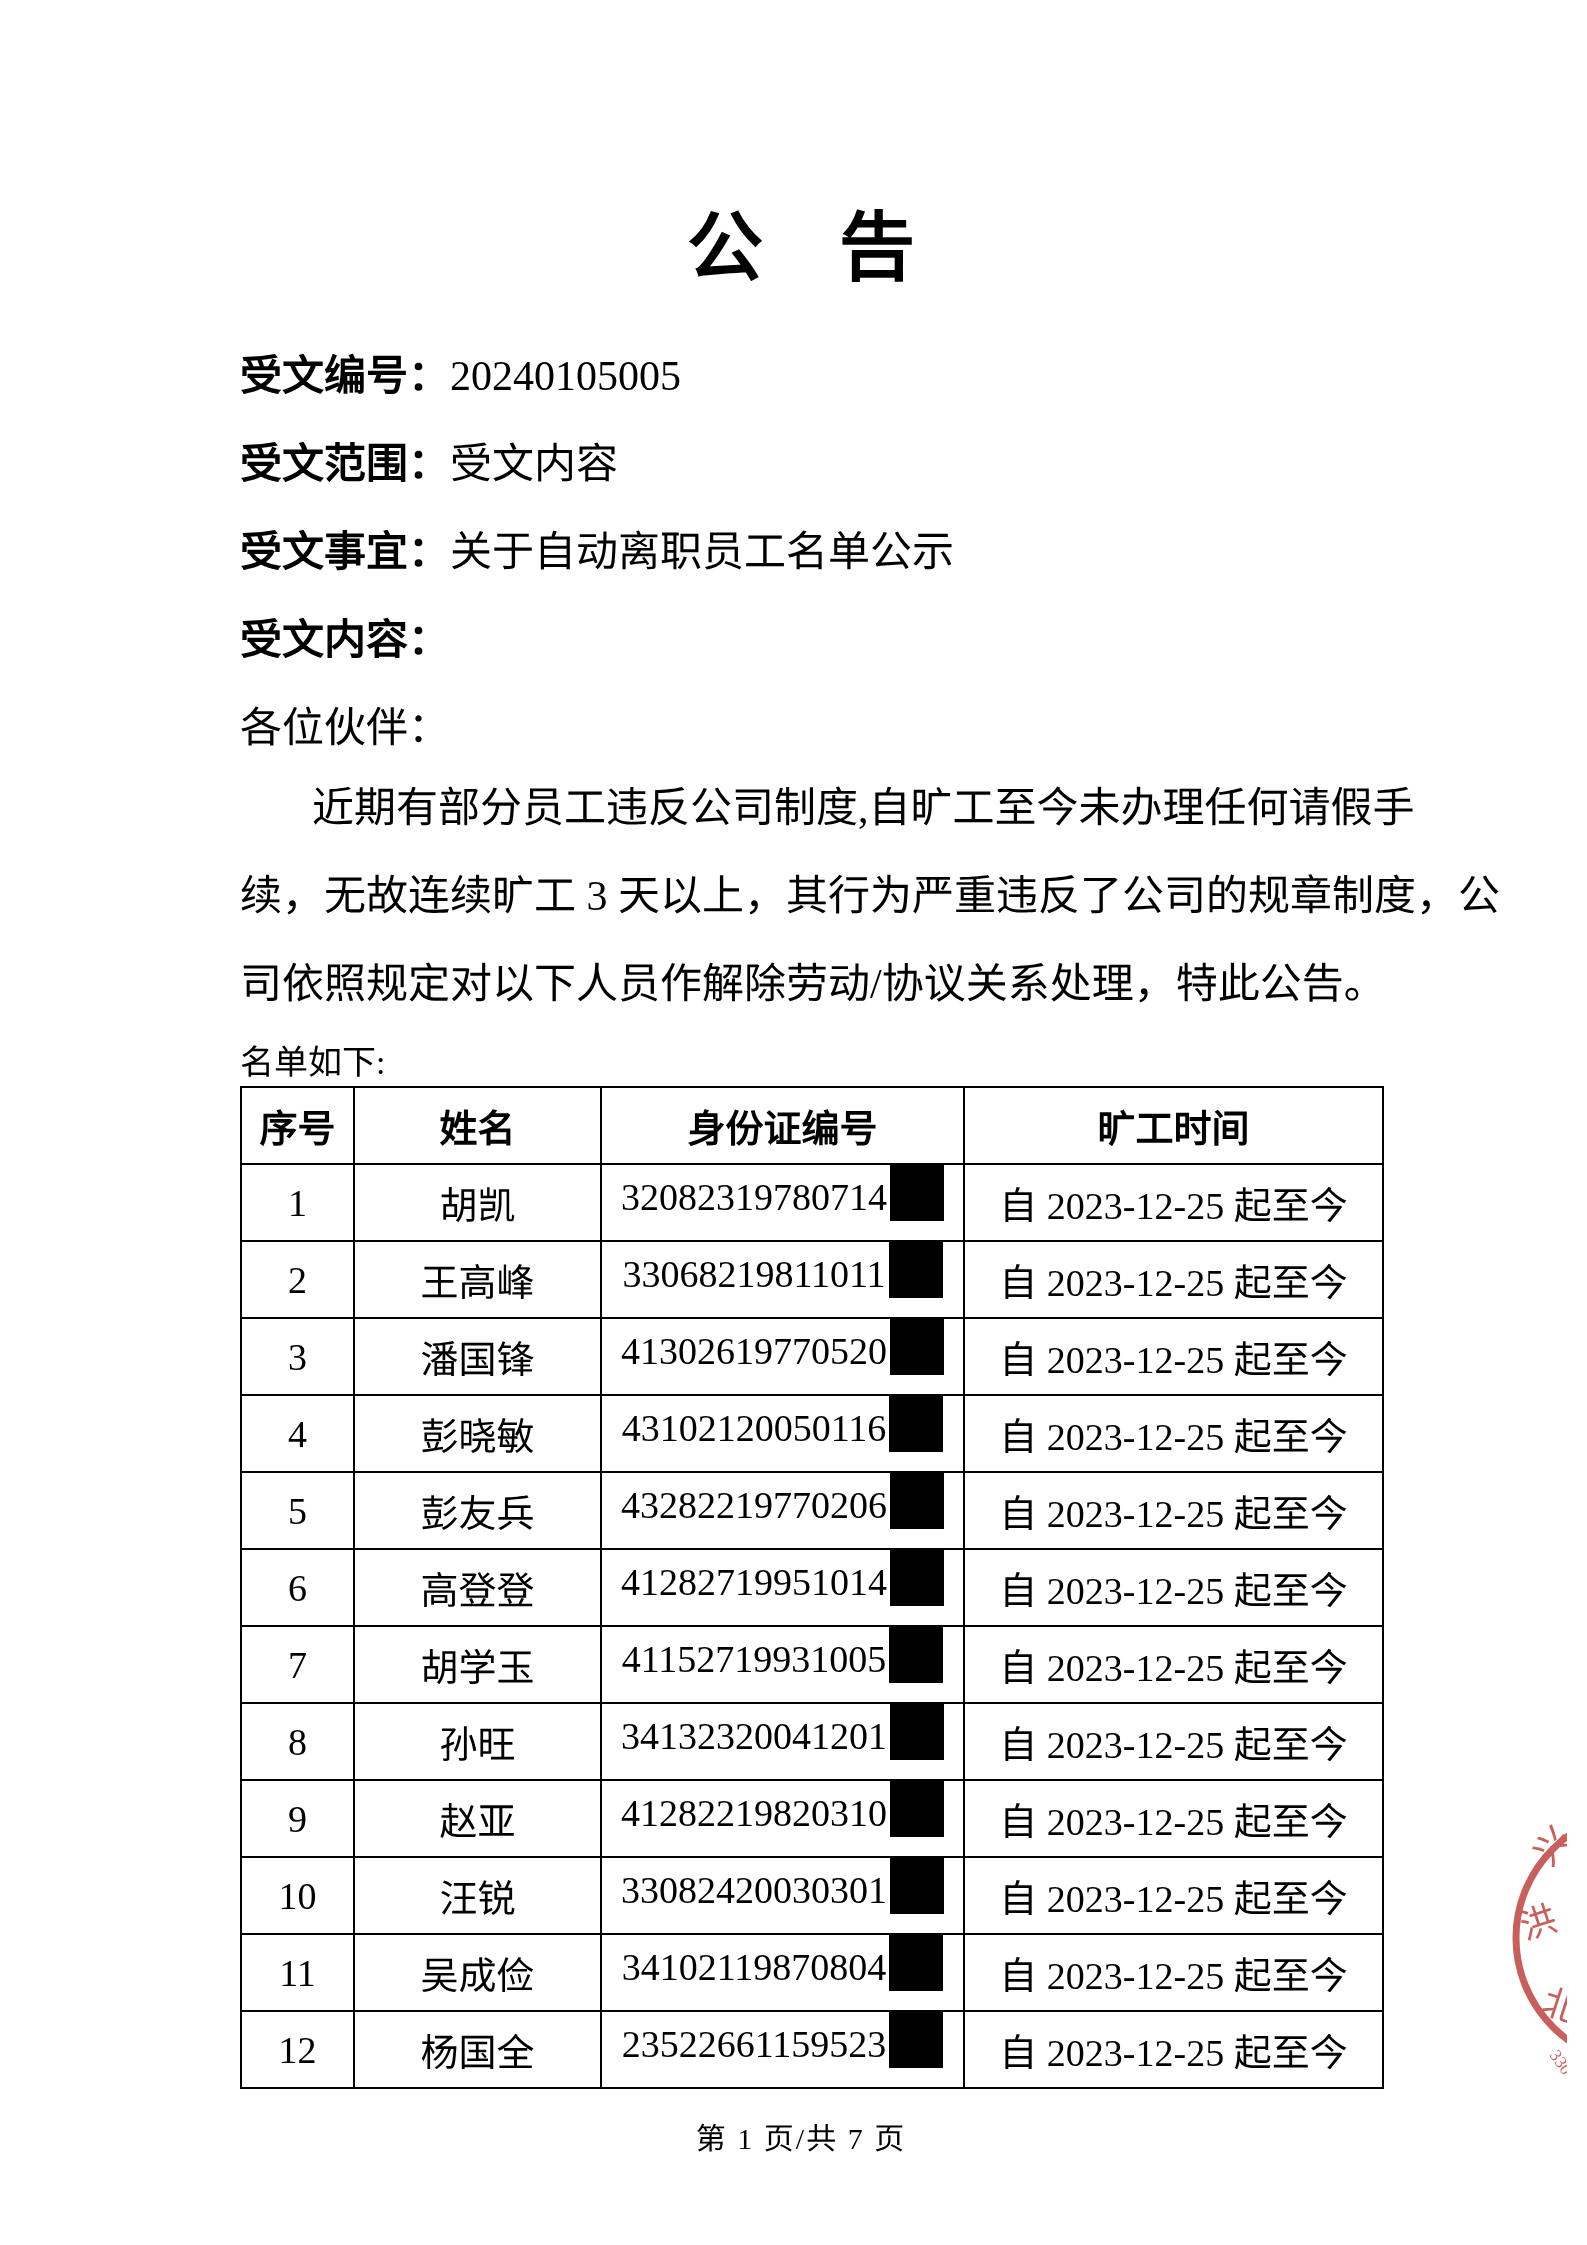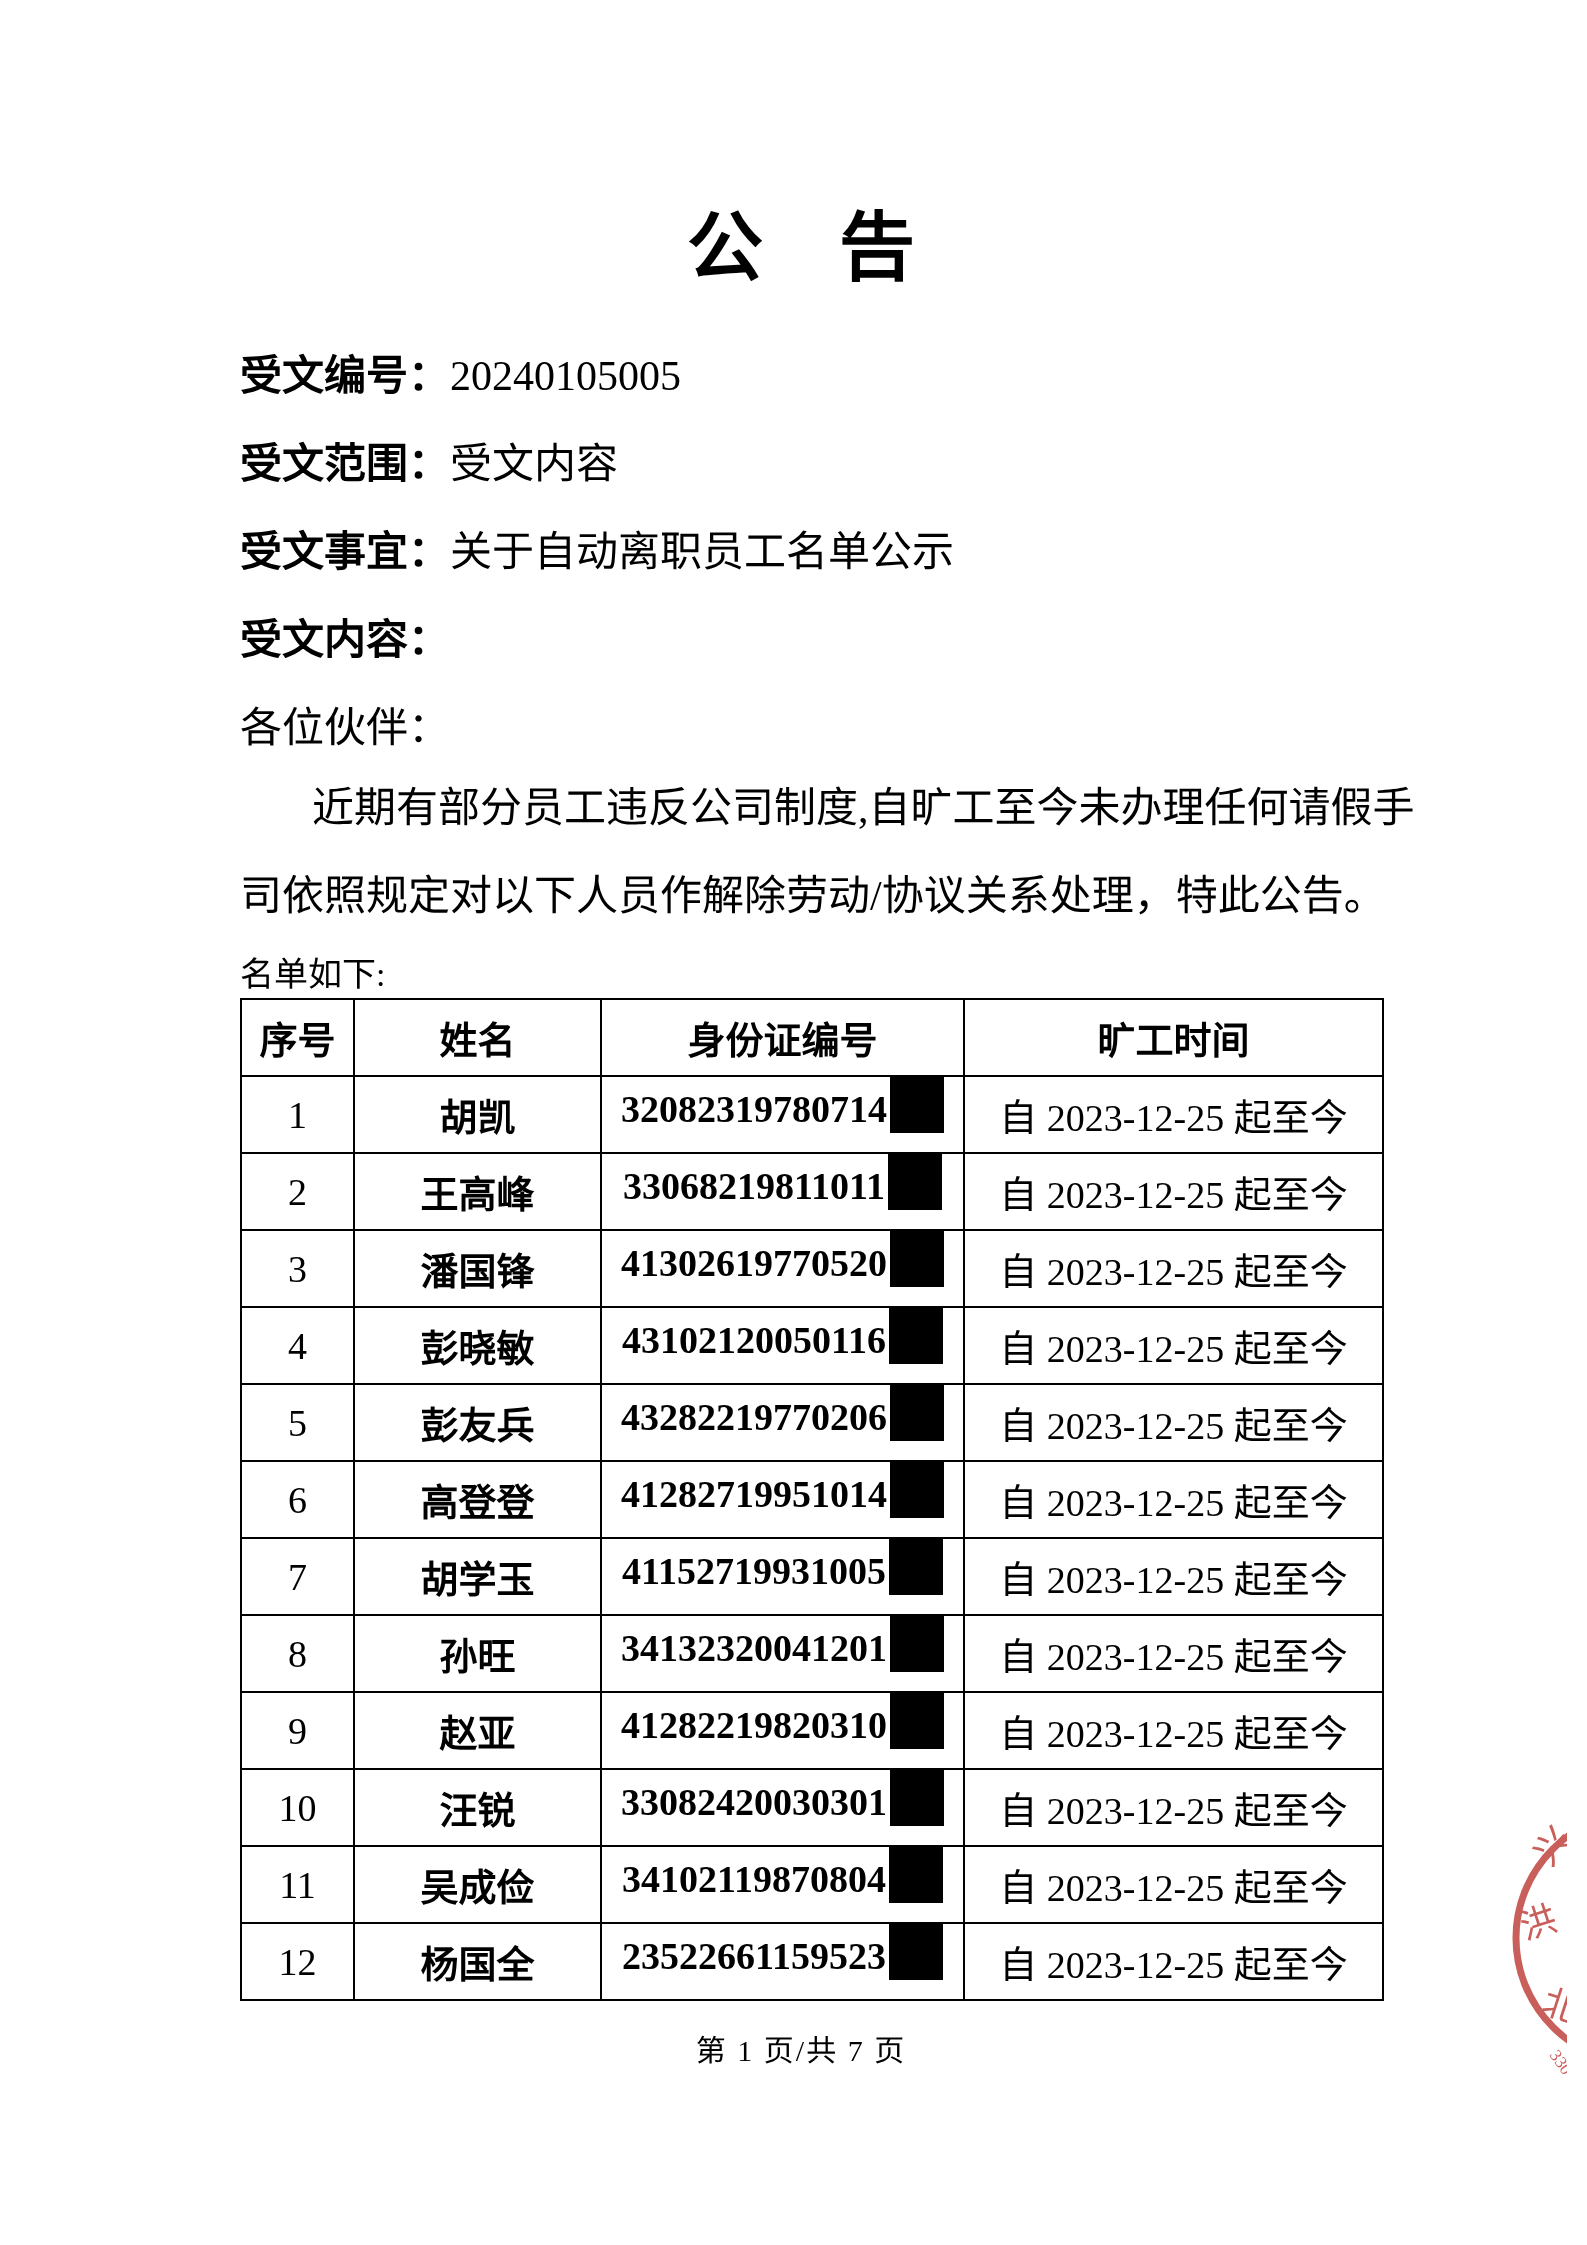--- a/index.html
+++ b/index.html
@@ -84,21 +84,21 @@
     font-size: 38px;
     overflow: hidden;
   }
   table.roster th {
     font-weight: 700;
   }
   td.cell-no {
     font-weight: 400;
   }
   td.cell-name, td.cell-id {
-    font-weight: 700;
+    font-weight: 400;
   }
   td.cell-time {
     font-weight: 400;
   }
   .id-wrap {
     display: inline-flex;
     white-space: nowrap;
   }
   .redact {
     display: inline-block;
@@ -148,20 +148,21 @@
     </div>
     <div class="meta-line">
       <span class="label">受文内容：</span><span class="value"></span>
     </div>
   </div>
 
   <div class="greeting">各位伙伴：</div>
 
   <div class="body-paragraph">
     <div class="body-line indent">近期有部分员工违反公司制度,自旷工至今未办理任何请假手</div>
+    <div class="body-line">续，无故连续旷工 3 天以上，其行为严重违反了公司的规章制度，公</div>
     <div class="body-line">司依照规定对以下人员作解除劳动/协议关系处理，特此公告。</div>
   </div>
 
   <div class="list-caption">名单如下:</div>
 
   <table class="roster">
     <colgroup>
       <col class="c-no">
         <col class="c-name">
         <col class="c-id">

